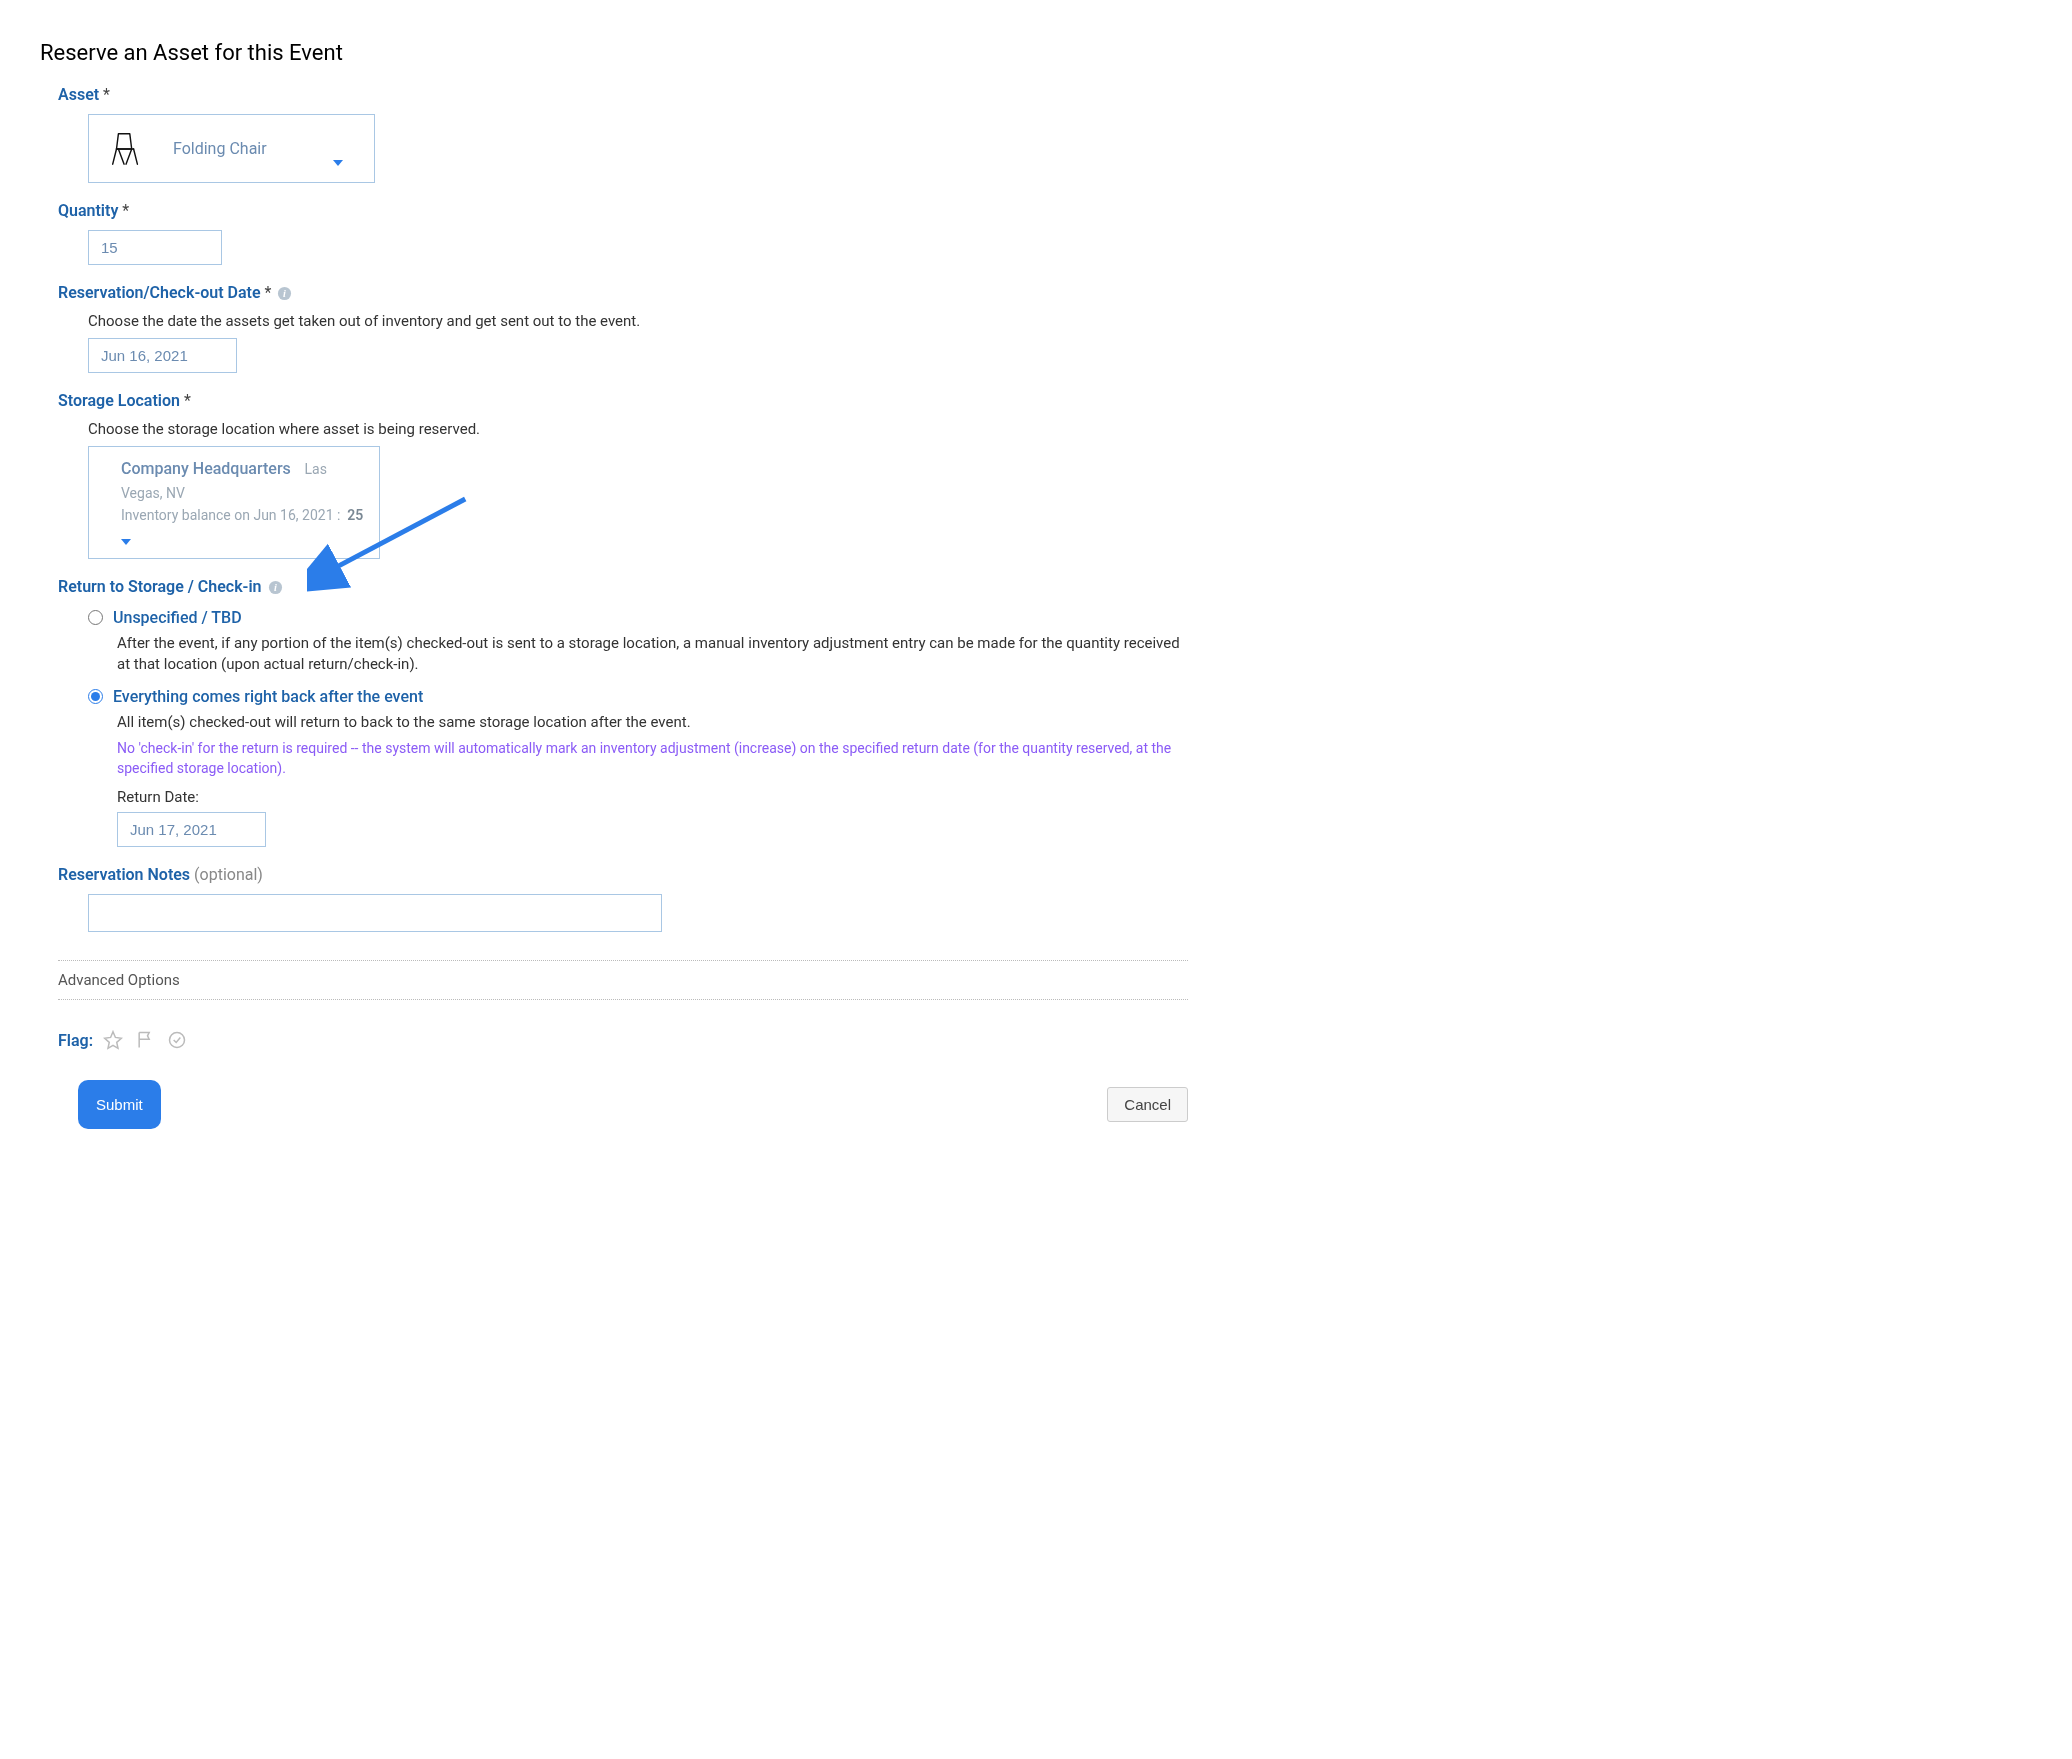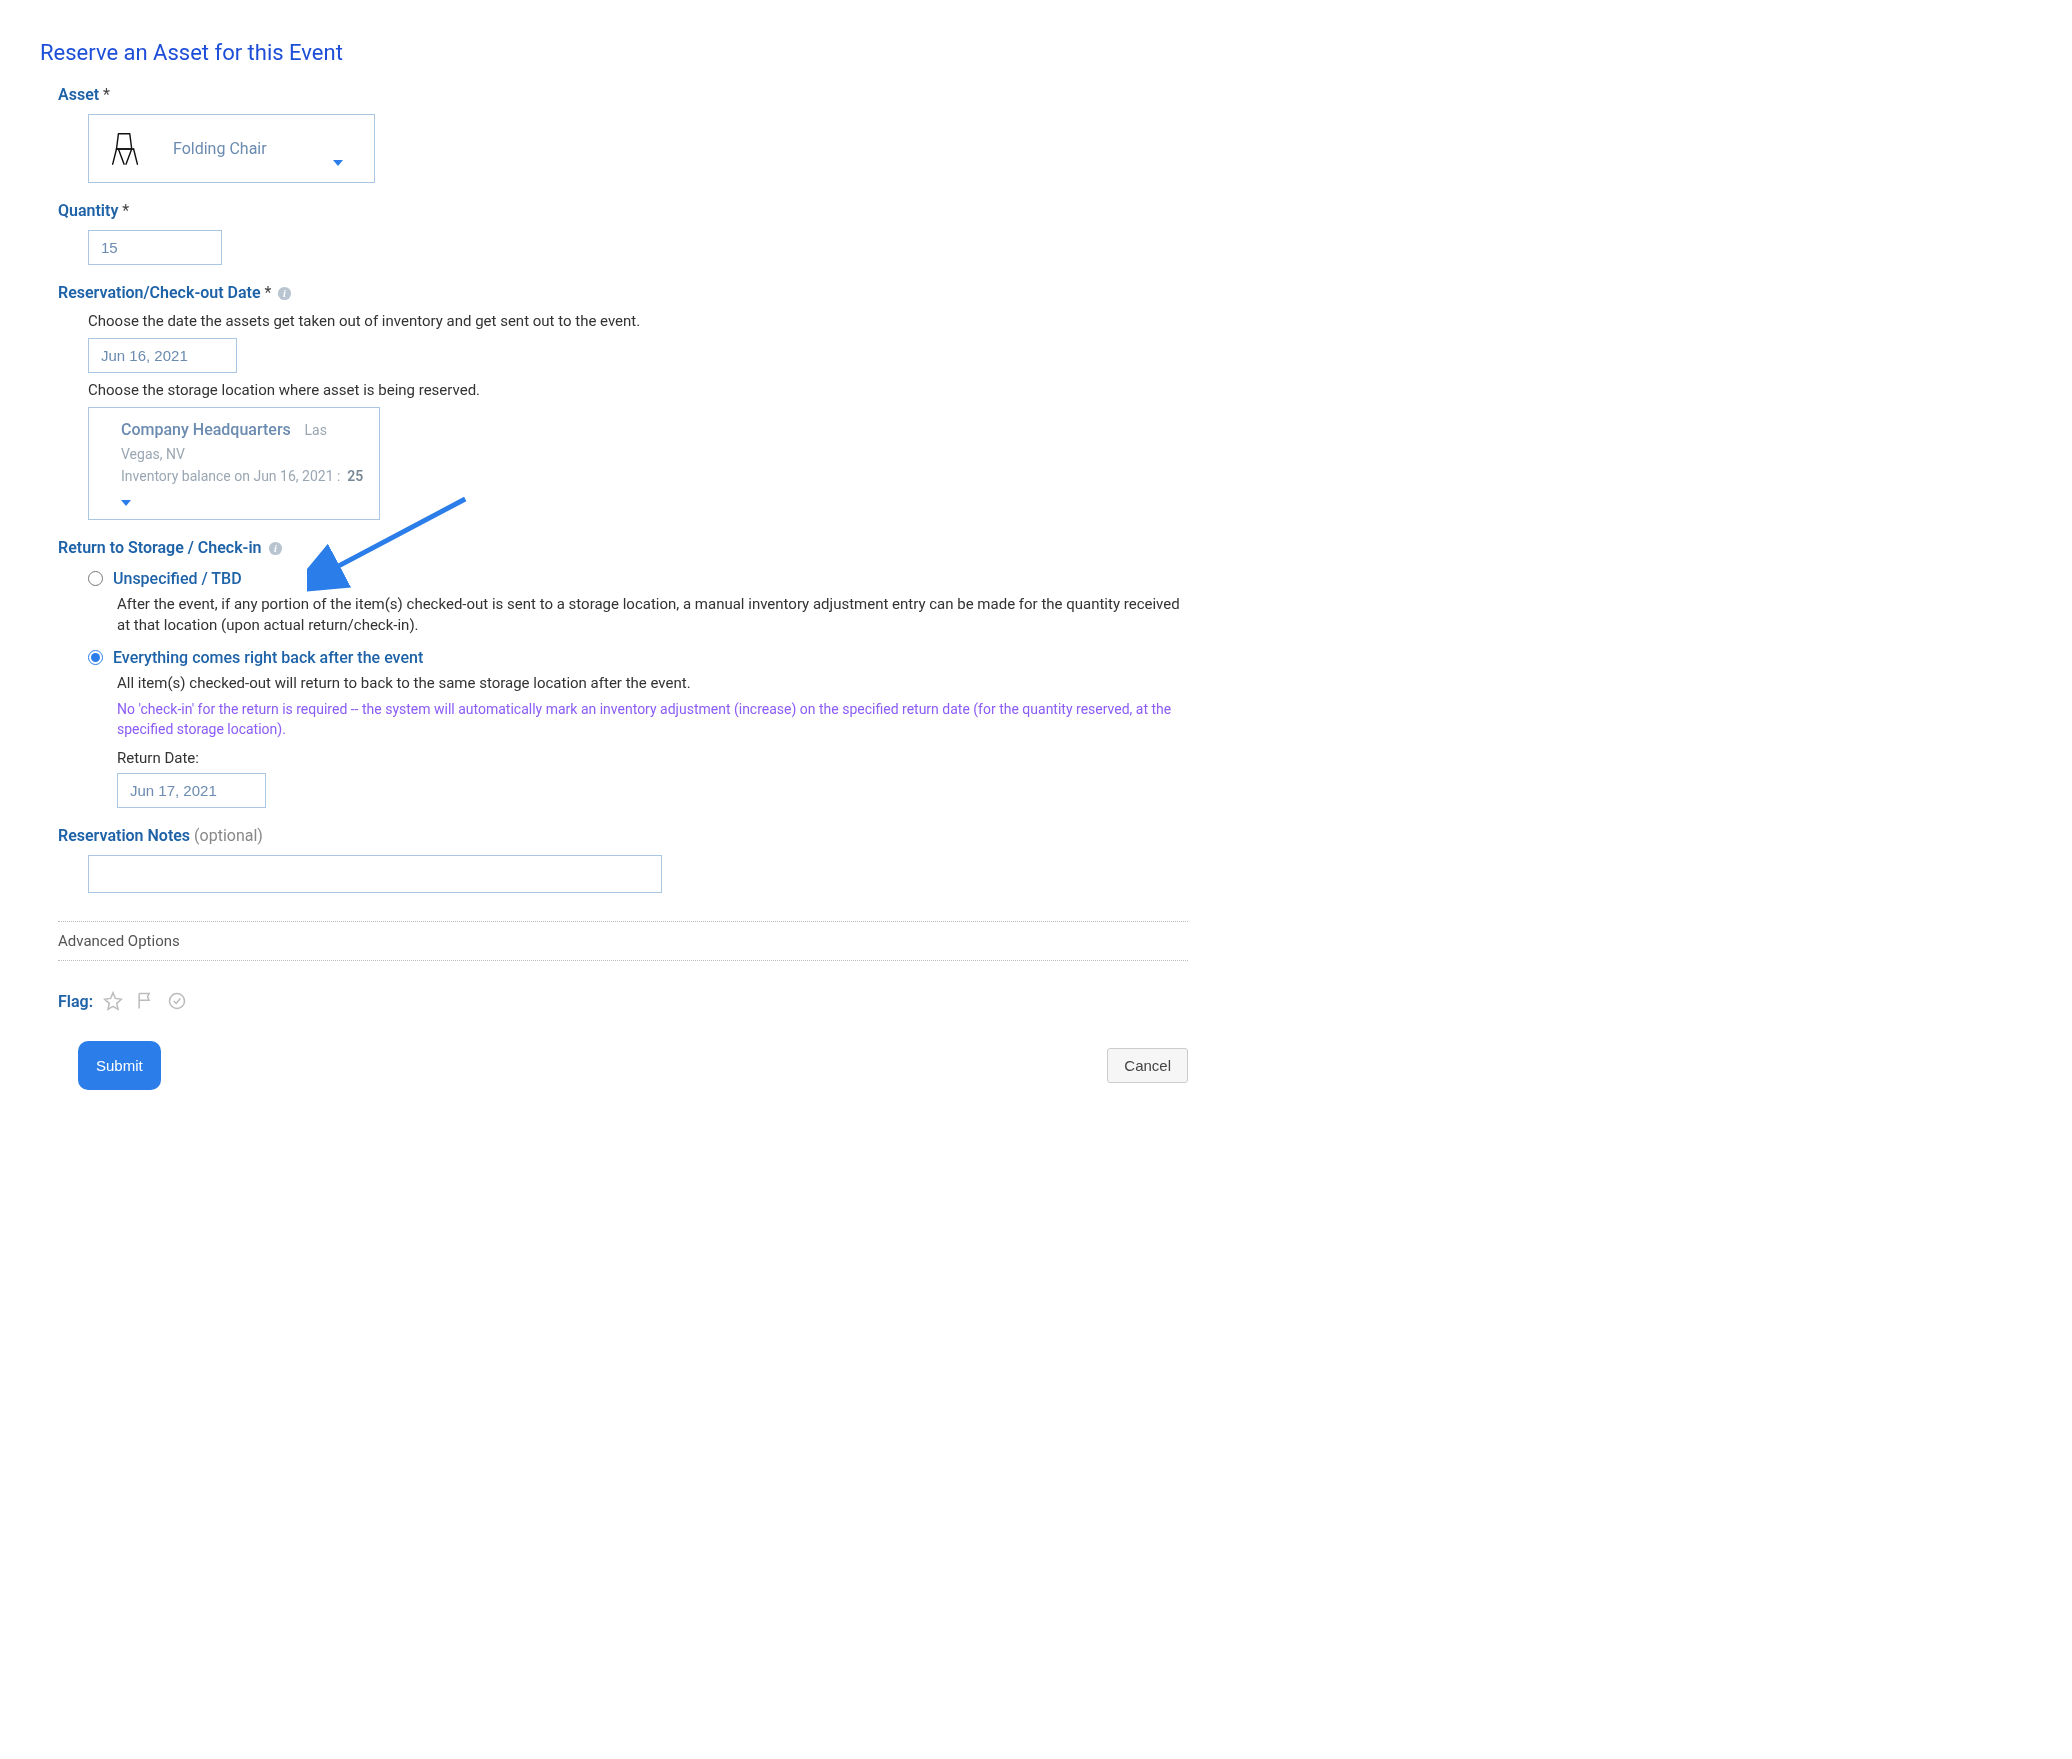--- a/index.html
+++ b/index.html
@@ -7,21 +7,21 @@
   body {
     font-family: -apple-system, BlinkMacSystemFont, "Segoe UI", Roboto, "Helvetica Neue", Arial, sans-serif;
     font-size: 15px;
     color: #333;
     background: #fff;
     padding: 40px;
   }
   .page-title {
     font-size: 22px;
     font-weight: 400;
-    color: #1d4ed8;
+    color: #000000;
     margin: 0 0 20px 0;
   }
   .field-label {
     color: #1e62a8;
     font-size: 16px;
     font-weight: 600;
     margin: 18px 0 10px 18px;
   }
   .field-label .req { color: #444; font-weight: 400; }
   .field-label .info-icon {
@@ -204,20 +204,23 @@
       <svg width="15" height="15" viewBox="0 0 16 16">
           <circle cx="8" cy="8" r="7" fill="#b8c5d1"></circle>
           <text x="8" y="12" text-anchor="middle" font-size="11" fill="#fff" font-family="Georgia" font-style="italic">i</text>
         </svg>
     </span>
   </div>
   <div class="helper-text">Choose the date the assets get taken out of inventory and get sent out to the event.</div>
   <input class="text-input date-input" type="text" value="Jun 16, 2021" style="">
 
   
+  <div class="field-label">
+    <span>Storage Location</span> <span class="req">*</span>
+  </div>
   <div class="helper-text">Choose the storage location where asset is being reserved.</div>
   <div class="storage-select">
     <div>
       <span class="storage-name">Company Headquarters</span>
       <span class="storage-loc">Las Vegas, NV</span>
     </div>
     <div class="storage-bal">
       <span>Inventory balance on Jun 16, 2021 :</span>&nbsp;&nbsp;<b>25</b>
     </div>
     <div class="storage-caret">

